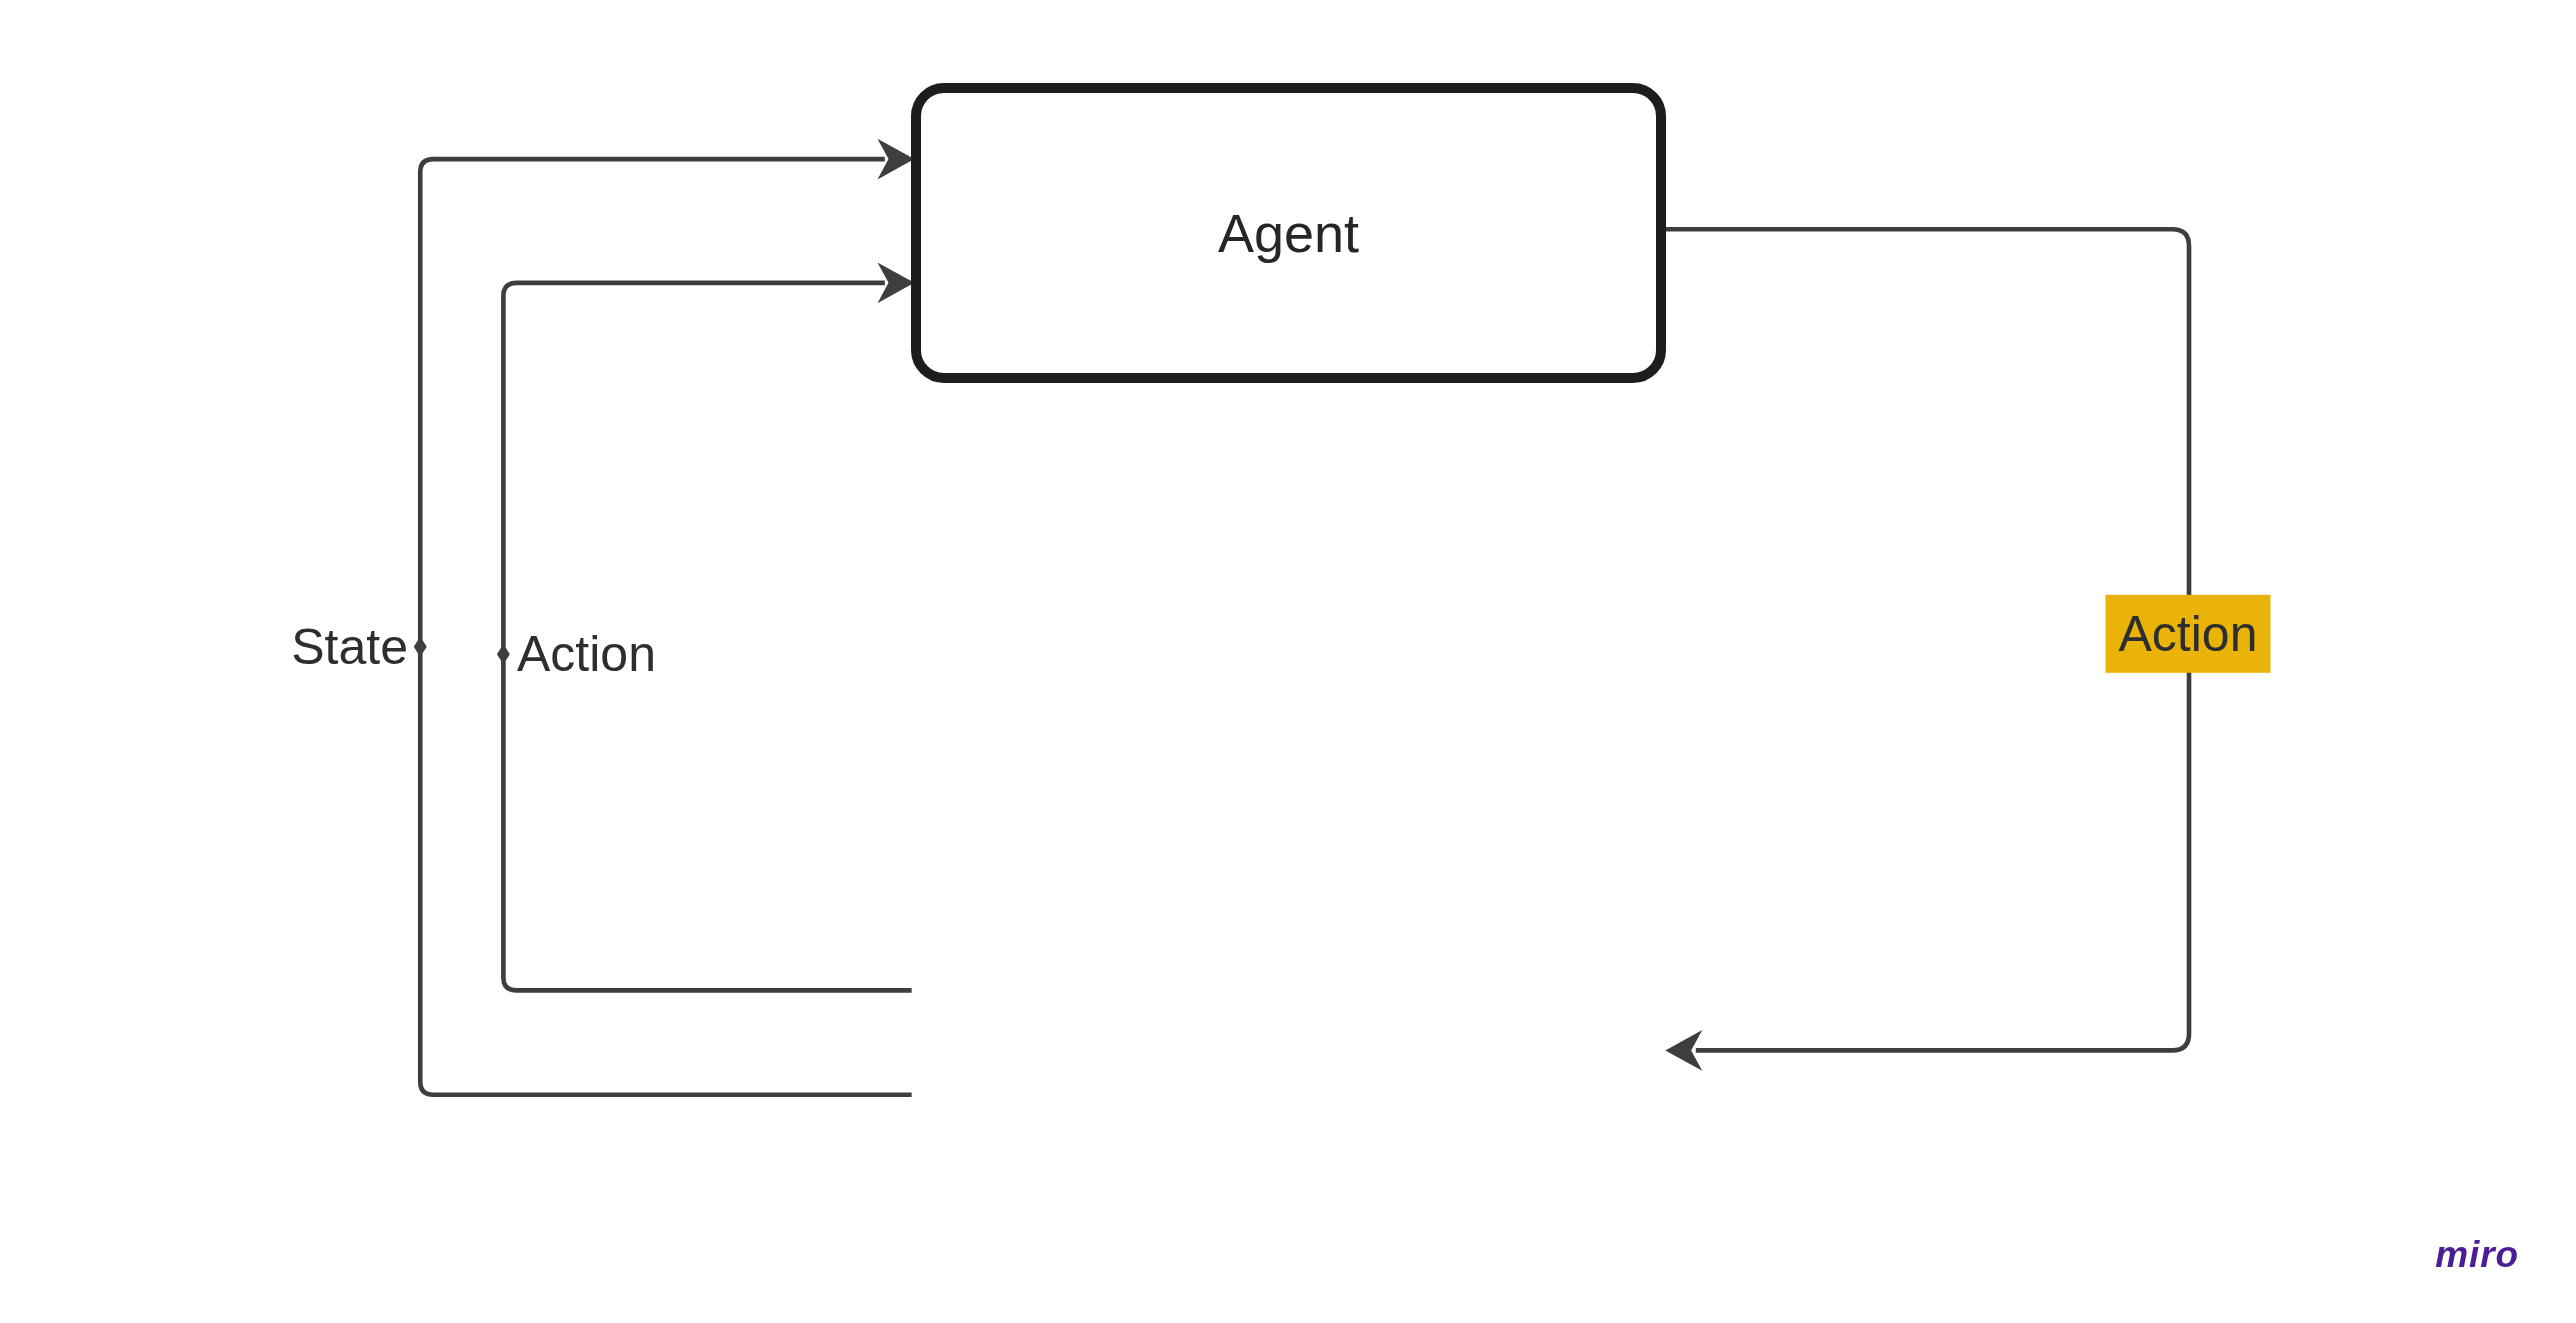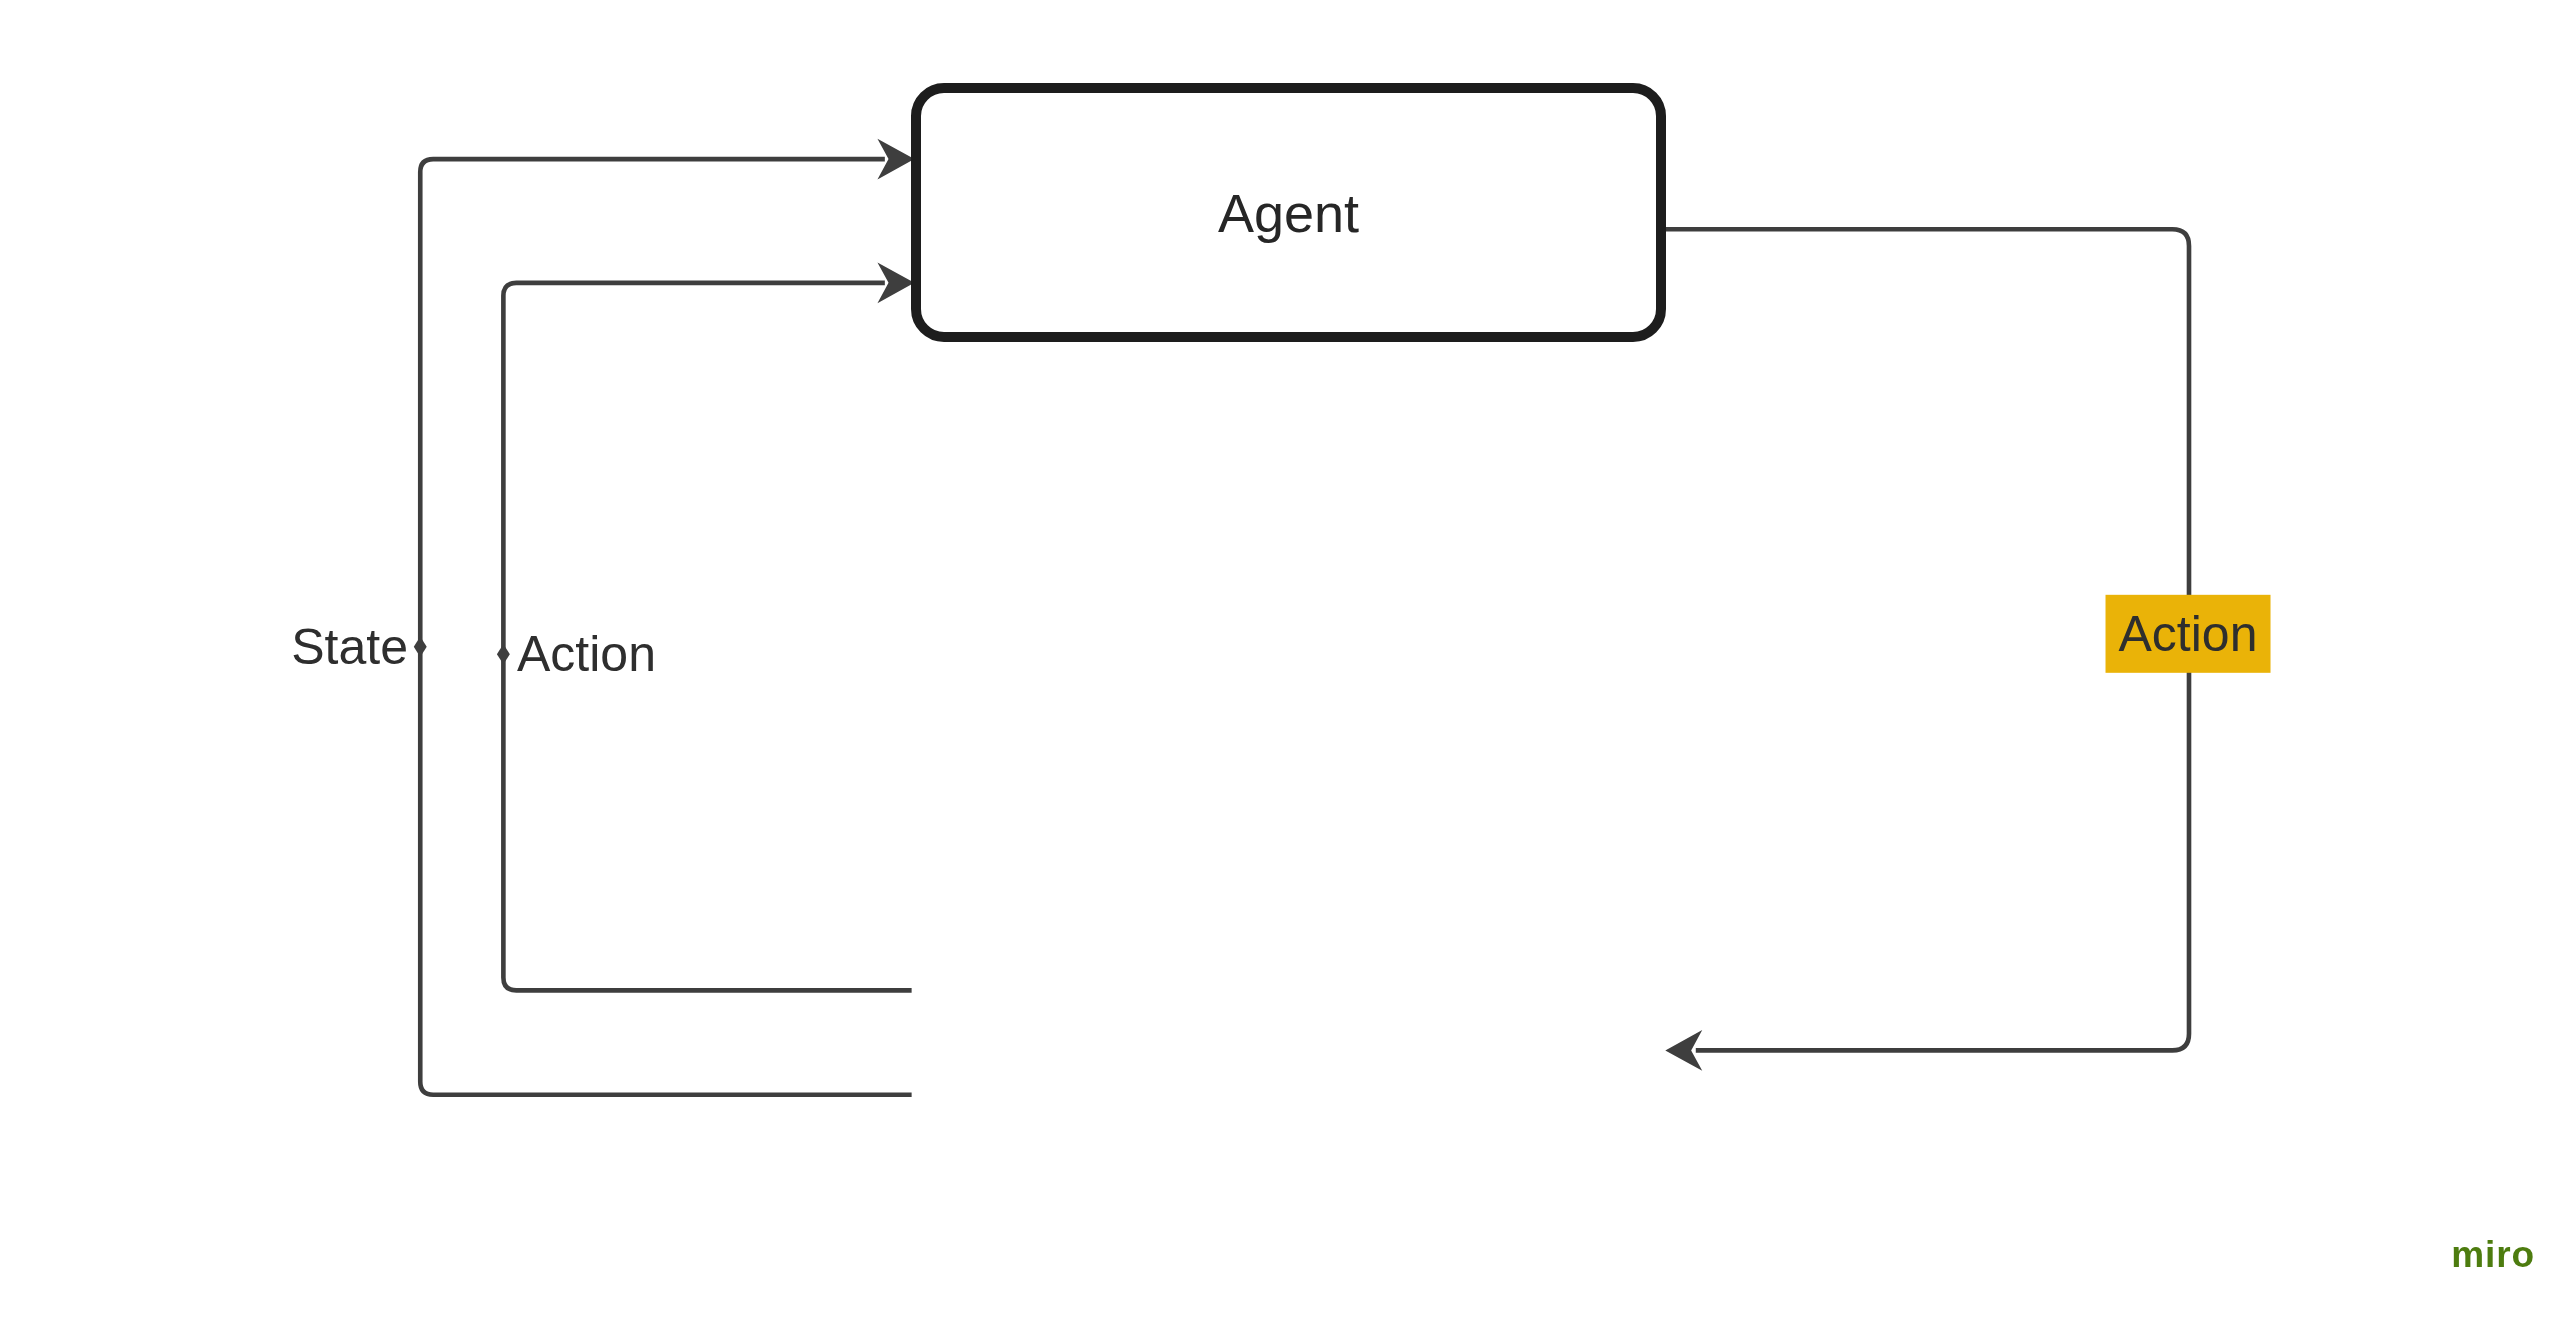--- a/index.html
+++ b/index.html
@@ -15,21 +15,21 @@
     position: absolute;
     left: 0; top: 0;
     width: 2576px;
     height: 1324px;
     z-index: 1;
   }
   .node {
     position: absolute;
     left: 911px;
     width: 755px;
-    height: 259px;
+    height: 300px;
     box-sizing: border-box;
     border: 10.2px solid #1d1d1d;
     border-radius: 33px;
     background: #ffffff;
     display: flex;
     align-items: center;
     justify-content: center;
     font-size: 54px;
     color: #262626;
     z-index: 2;
@@ -47,27 +47,28 @@
   .edge-label.state  { left: 408px;  top: 647px; transform: translate(-100%, -50%); }
   .edge-label.reward { left: 517px;  top: 654px; transform: translateY(-50%); }
   .edge-label.action {
     left: 2188px; top: 634px;
     transform: translate(-50%, -50%);
     background: #eab308;
     padding: 9.2px 13px;
   }
   .watermark {
     position: absolute;
-    right: 41px;
+    right: 57px;
     bottom: 48px;
     font-size: 37px;
     font-weight: bold;
     letter-spacing: 0.9px;
-    color: #4d7c0f;
+    color: #4c1d95;
     z-index: 3;
+    font-style: italic;
   }
 </style>
 </head>
 <body>
 
 <div class="canvas">
 
   <svg class="wires" viewBox="0 0 2789 1433" xmlns="http://www.w3.org/2000/svg">
 
     <path d="M 958 172 H 469 Q 455 172 455 186 V 1171 Q 455 1185 469 1185 H 987" fill="none" stroke-width="5" stroke="#3e3e3e"></path>

